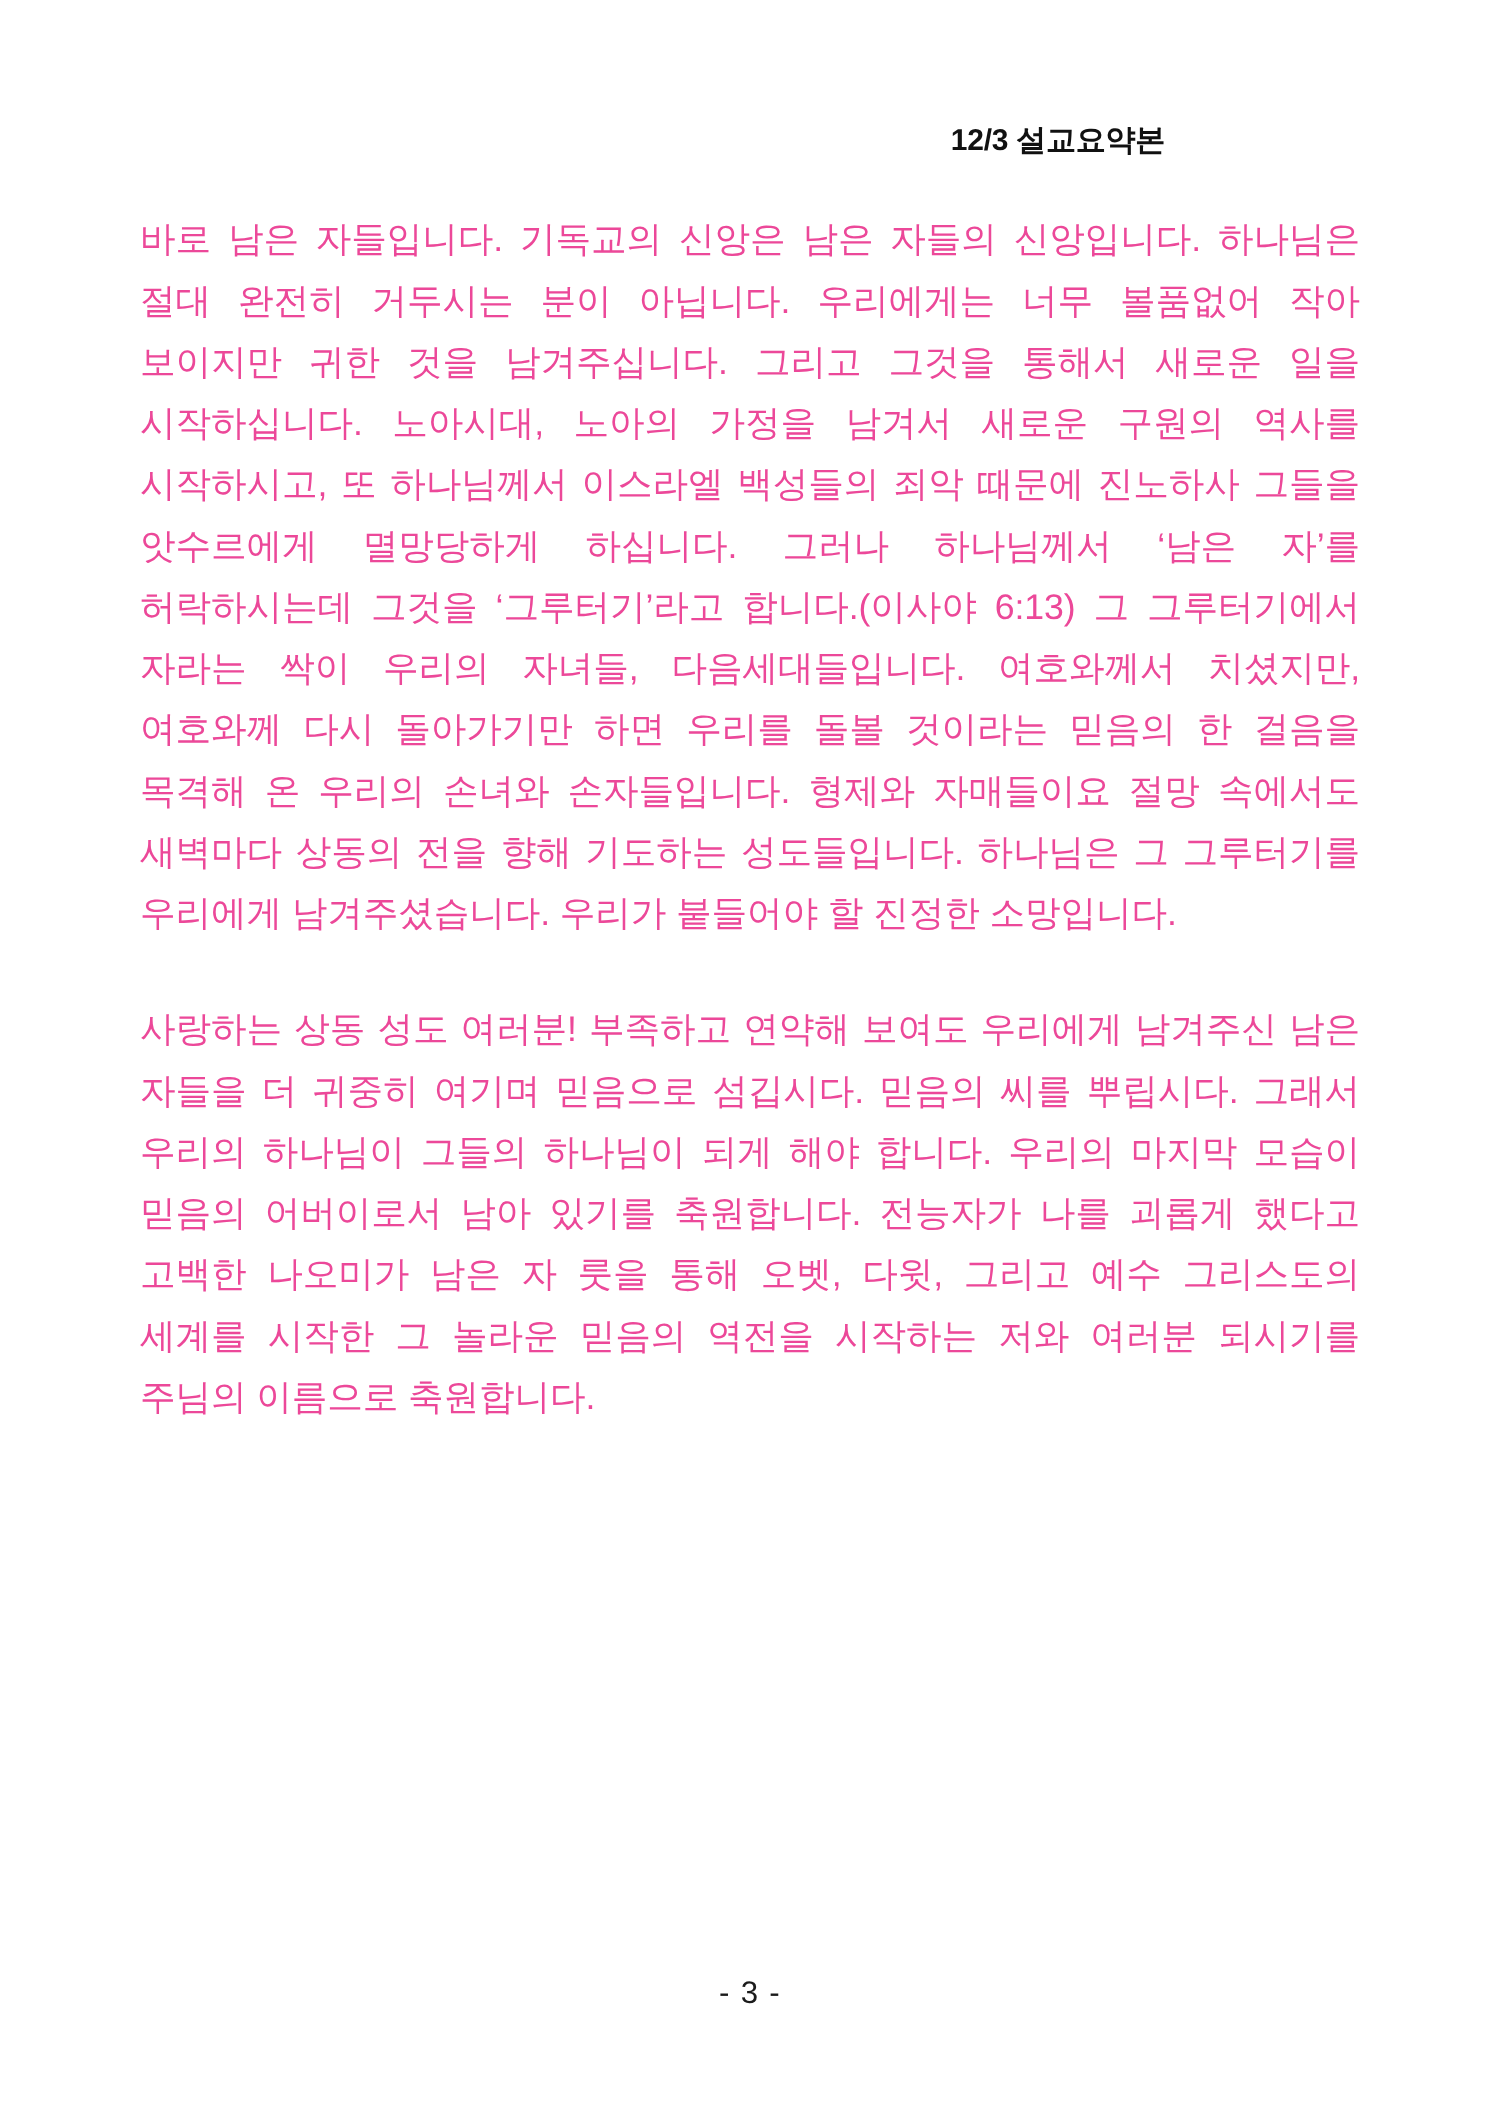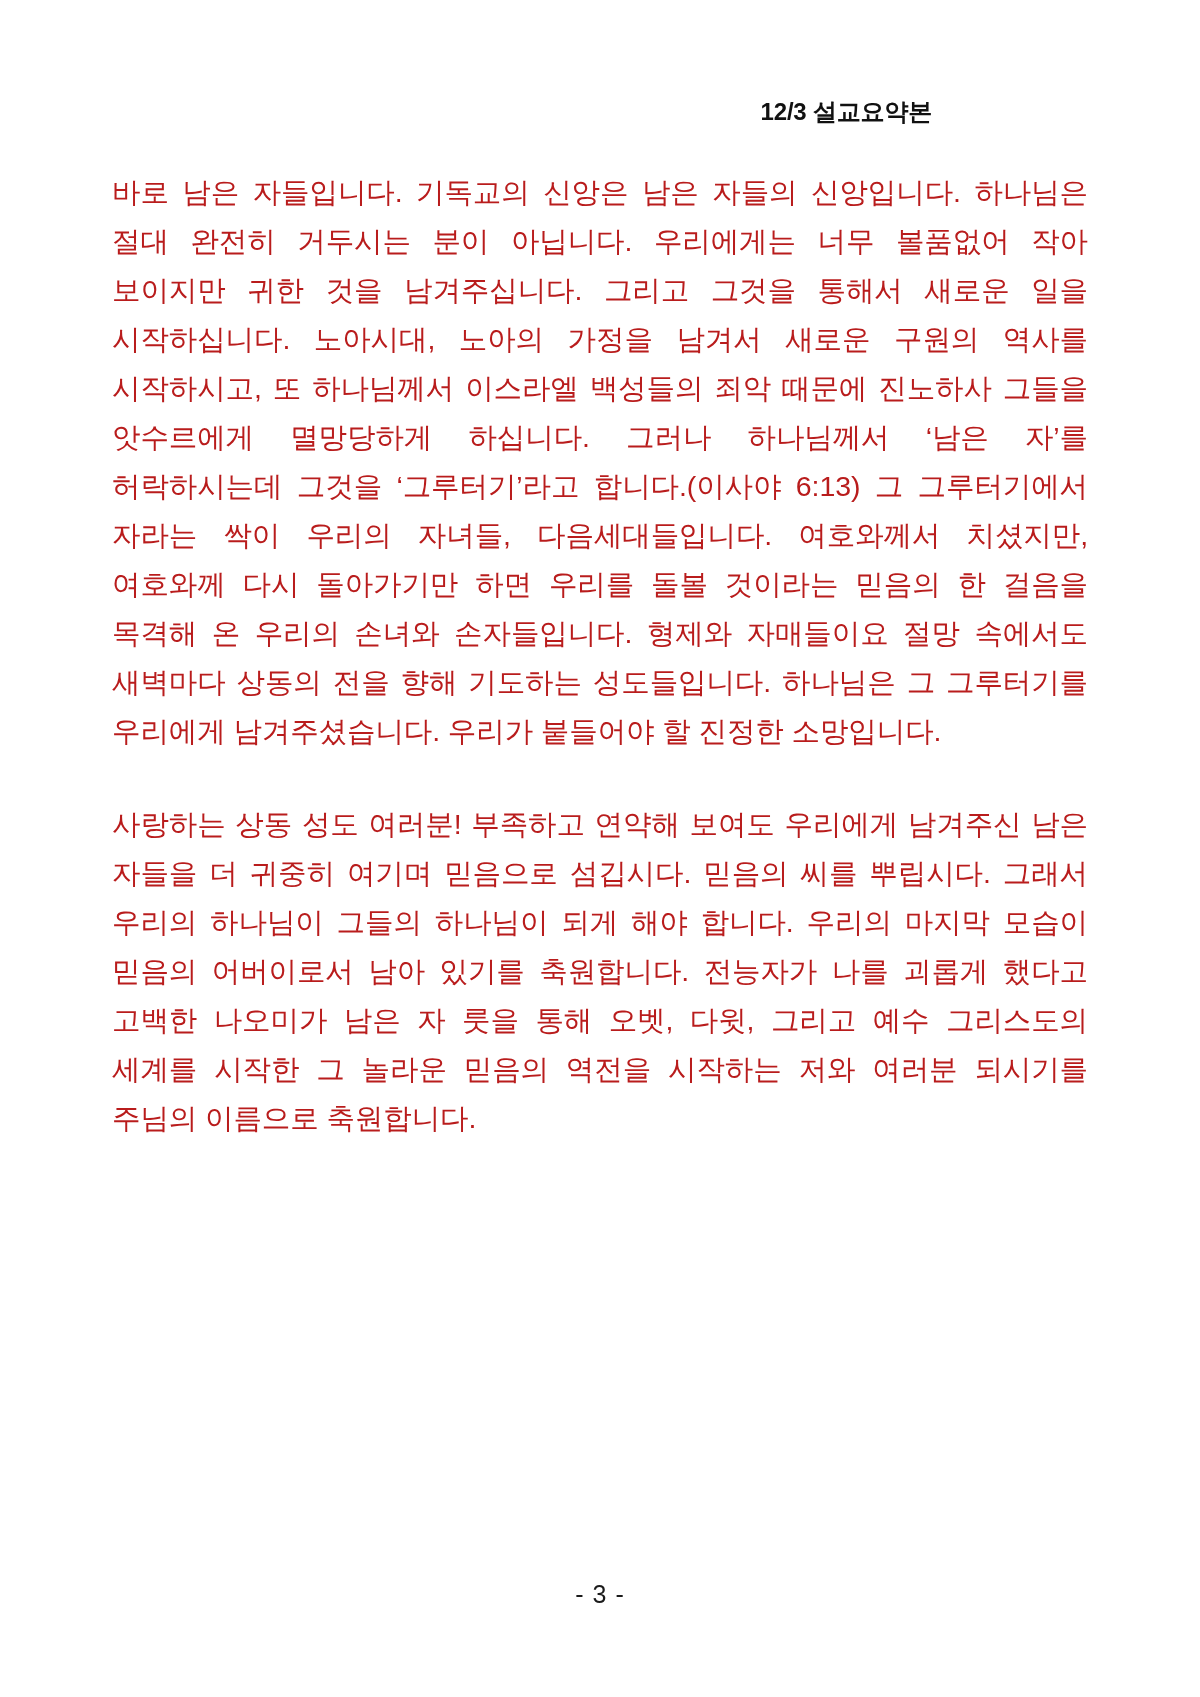--- a/index.html
+++ b/index.html
@@ -40,21 +40,21 @@
     top: 168px;
     left: 112px;
     width: 976px;
   }
   .para {
     font-size: 28.5px;
     line-height: 49px;
     text-align: justify;
     text-justify: inter-character;
     letter-spacing: -0.1px;
-    color: #b91c1c;
+    color: #ec4899;
     margin: 0 0 44px 0;
     word-break: keep-all;
   }
   .para:last-child {
     margin-bottom: 0;
   }
   .footer {
     position: absolute;
     bottom: 88px;
     left: 0;

